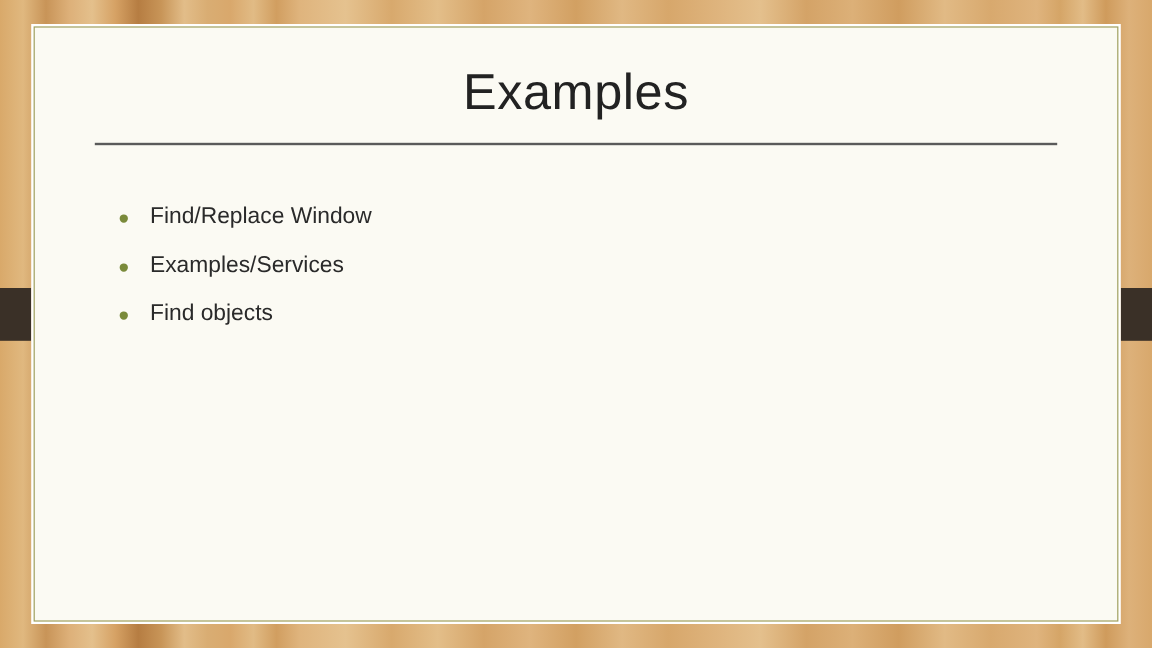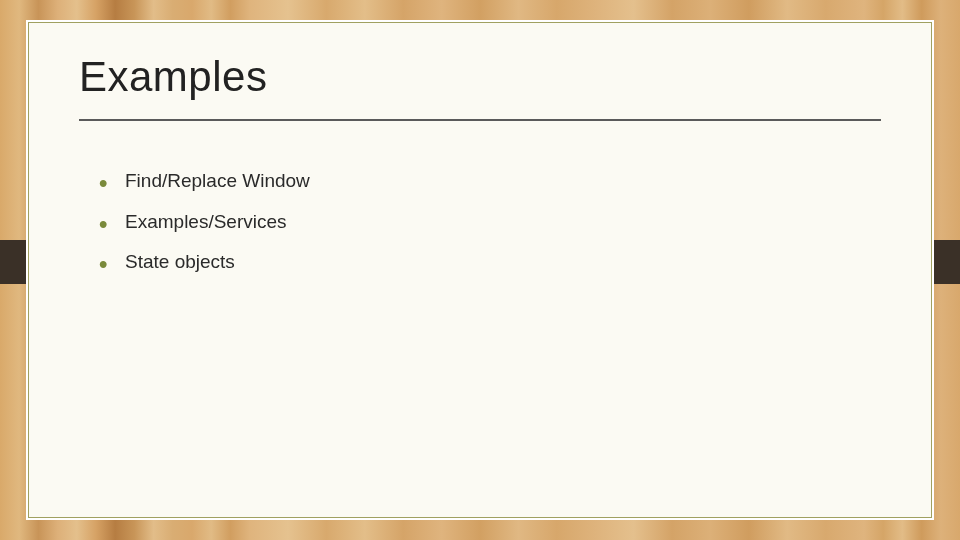--- a/index.html
+++ b/index.html
@@ -38,20 +38,21 @@
       width: 100%;
       height: 100%;
       border: 1px solid #a0a060;
       background: #fbfaf3;
       padding: 30px 50px 20px 50px;
     }
     .slide-title {
       font-size: 42px;
       font-weight: 400;
       color: #222;
+      text-align: center;
       margin-bottom: 18px;
       letter-spacing: 0.5px;
     }
     .title-rule {
       width: 100%;
       height: 2px;
       background: #5a5a5a;
       margin-bottom: 28px;
     }
     .bullets {
@@ -83,16 +84,16 @@
 <div class="dark-accent left"></div>
 <div class="dark-accent right"></div>
 
 <div class="slide-outer">
   <div class="slide-border">
     <h1 class="slide-title">Examples</h1>
     <div class="title-rule"></div>
     <ul class="bullets">
       <li>Find/Replace Window</li>
       <li>Examples/Services</li>
-      <li>State objects</li>
+      <li>Find objects</li>
     </ul>
   </div>
 </div>
 
 </body></html>

